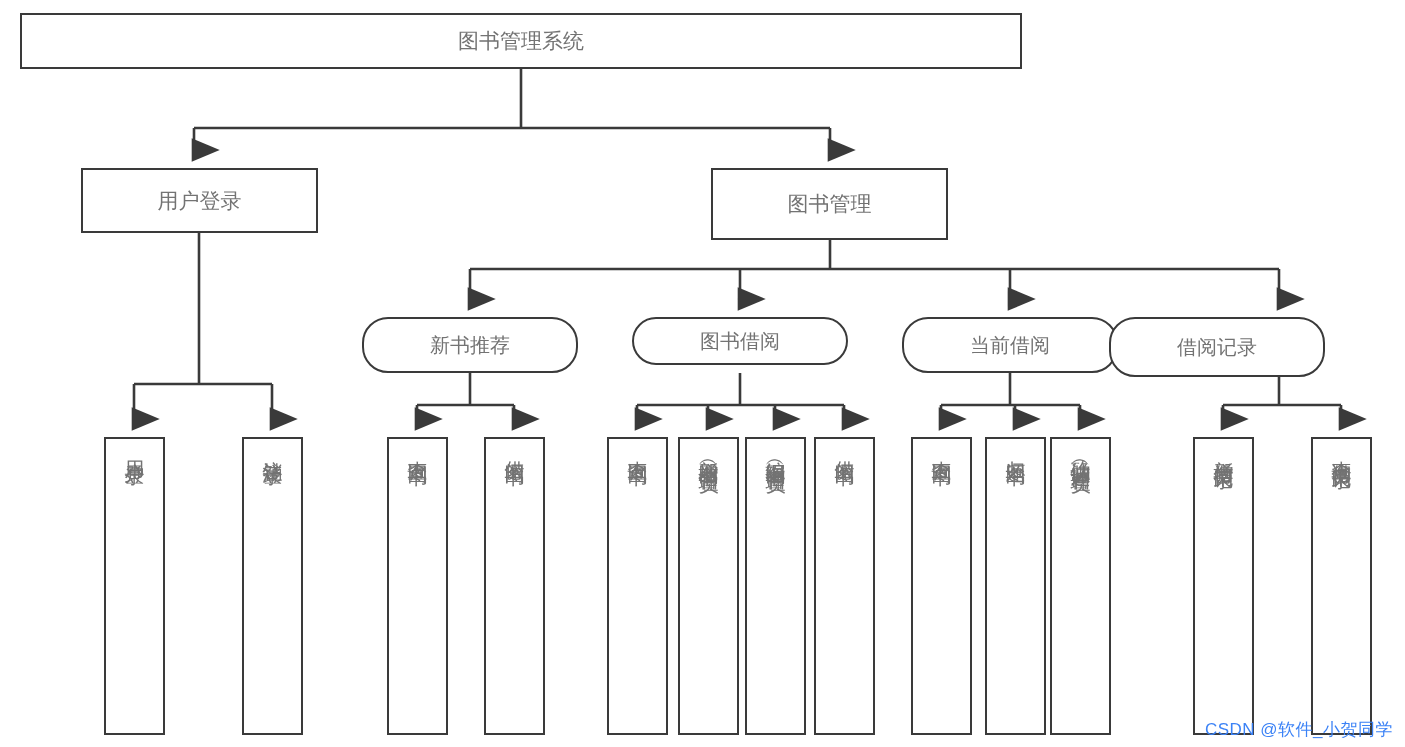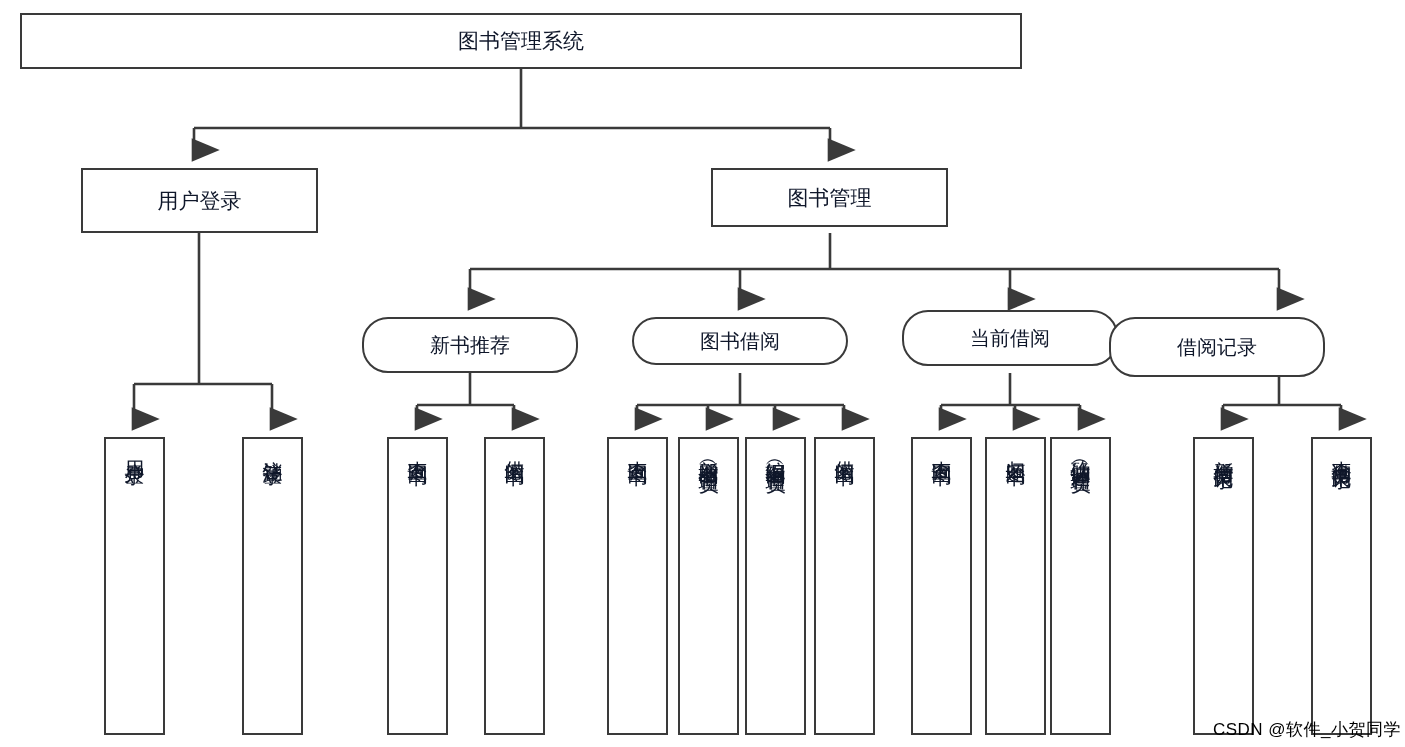--- a/index.html
+++ b/index.html
@@ -29,21 +29,21 @@
   }
   
   .node {
     position: absolute;
     box-sizing: border-box;
     background: #ffffff;
     border: 2px solid #3a3a3a;
     display: flex;
     align-items: center;
     justify-content: center;
-    color: #0f172a;
+    color: #737373;
     z-index: 3;
   }
   .node .lbl {
     display: block;
     white-space: nowrap;
   }
   .node-root   { font-size: 21px; }
   .node-l2     { font-size: 21px; }
   .node-l3     { font-size: 20px; border-radius: 26px; }
   
@@ -57,24 +57,24 @@
   .node-leaf .lbl {
     writing-mode: vertical-rl;
     text-orientation: upright;
     white-space: nowrap;
     line-height: 1.05;
     letter-spacing: 2px;
   }
   
   #watermark {
     position: absolute;
-    right: 4px;
+    right: 12px;
     bottom: 6px;
     font-size: 17px;
-    color: #000000;
+    color: #3b82f6;
     letter-spacing: 0.5px;
     z-index: 6;
     white-space: nowrap;
     font-family: "Liberation Sans", "DejaVu Sans", sans-serif;
     margin-left: 32px;
   }
 </style>
 </head>
 <body>
 
@@ -131,31 +131,31 @@
     </g>
   </svg>
 
   <div class="node node-root" style="left:20px; top:13px; width:1002px; height:56px;">
     <span class="lbl">图书管理系统</span>
   </div>
 
   <div class="node node-l2" style="left:81px; top:168px; width:237px; height:65px;">
     <span class="lbl">用户登录</span>
   </div>
-  <div class="node node-l2" style="left:711px; top:168px; width:237px; height:59px;">
+  <div class="node node-l2" style="left:711px; top:168px; width:237px; height:72px;">
     <span class="lbl">图书管理</span>
   </div>
 
   <div class="node node-l3" style="left:362px; top:317px; width:216px; height:56px;">
     <span class="lbl">新书推荐</span>
   </div>
   <div class="node node-l3" style="left:632px; top:317px; width:216px; height:48px;">
     <span class="lbl">图书借阅</span>
   </div>
-  <div class="node node-l3" style="left:902px; top:310px; width:216px; height:56px;">
+  <div class="node node-l3" style="left:902px; top:317px; width:216px; height:56px;">
     <span class="lbl">当前借阅</span>
   </div>
   <div class="node node-l3" style="left:1109px; top:317px; width:216px; height:60px;">
     <span class="lbl">借阅记录</span>
   </div>
 
   <div class="node node-leaf" style="left:104px; top:437px; width:61px; height:298px;">
     <span class="lbl">用户登录</span>
   </div>
   <div class="node node-leaf" style="left:242px; top:437px; width:61px; height:298px;">

